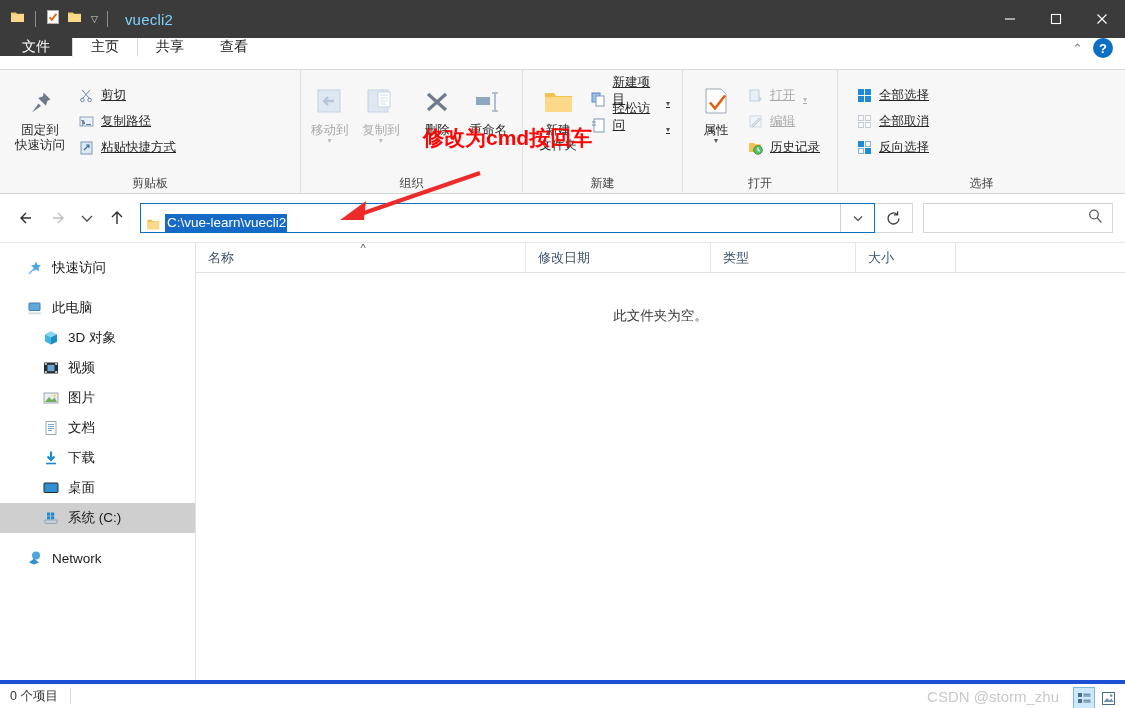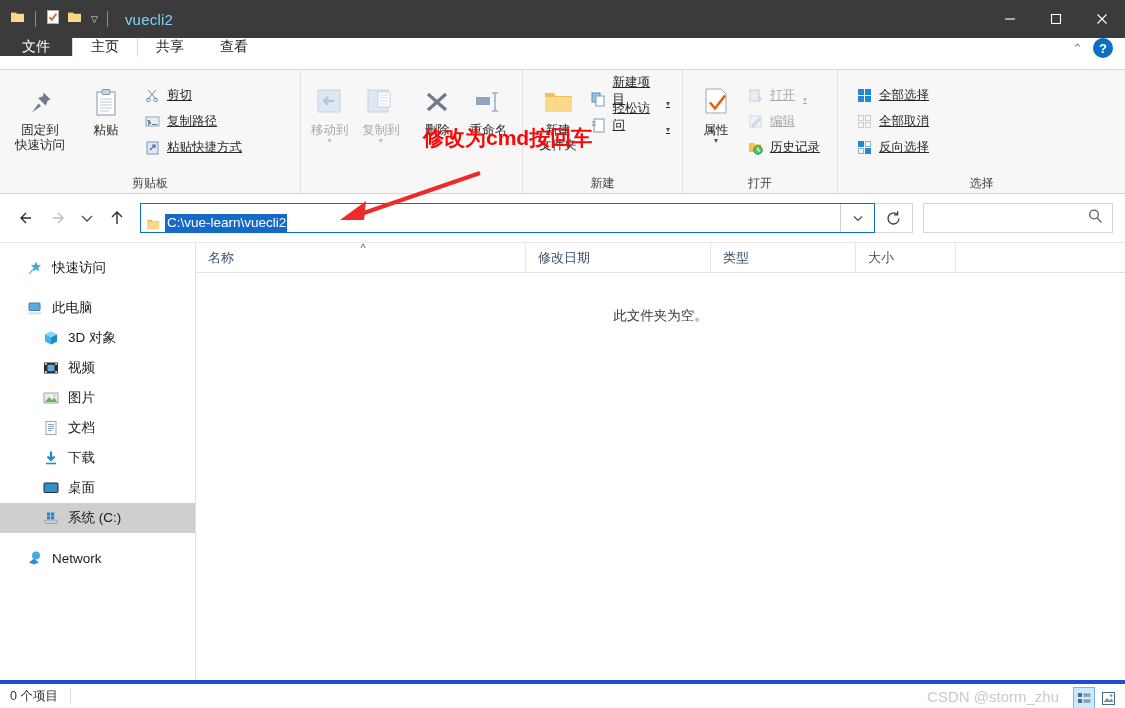--- a/index.html
+++ b/index.html
@@ -181,32 +181,20 @@
                 <g fill="#6f7b8a">
                   <path d="M20.5 6.5l7 7-3 1.2-1.6 5-7.8-7.8 5-1.6z"></path>
                   <path d="M15.5 17.5L9 26.5l9-6.5z"></path>
                 </g>
               </svg>
           </span>
           <span class="lbl">
             <span>固定到</span><br><span>快速访问</span>
           </span>
         </div>
-        <div class="bigbtn">
-          <span class="ico">
-            <svg width="34" height="34" viewBox="0 0 34 34">
-              <rect x="8" y="6" width="18" height="23" fill="#fff" stroke="#7f99b5"></rect>
-              <rect x="13" y="3.5" width="8" height="5" rx="1" fill="#c7d6e6" stroke="#7f99b5"></rect>
-              <g stroke="#b9cade">
-                  <path d="M11 13h12M11 16h12M11 19h12M11 22h12M11 25h9"></path>
-                </g>
-            </svg>
-          </span>
-          <span class="lbl">粘贴</span>
-        </div>
         <div class="smallcol">
           <div class="smallbtn">
             <span class="sico">
               <svg width="15" height="15" viewBox="0 0 15 15">
                   <g stroke="#6f8dad" fill="none">
                     <path d="M3 2l8 9M11 2l-8 9"></path>
                     <circle cx="3.4" cy="12" r="1.8"></circle>
                     <circle cx="10.6" cy="12" r="1.8"></circle>
                   </g>
                 </svg>
@@ -274,20 +262,21 @@
         <div class="bigbtn" style="width:56px;">
           <span class="ico">
             <svg width="34" height="34" viewBox="0 0 34 34">
                 <rect x="5" y="11" width="14" height="8" fill="#8fa6bf"></rect>
                 <path d="M24 7v18M21 7h6M21 25h6" stroke="#9fb2c7" stroke-width="1.6" fill="none"></path>
               </svg>
           </span>
           <span class="lbl">重命名</span>
         </div>
       </div>
+      <div class="rgroup-label">组织</div>
     </div>
 
     <div class="rgroup" style="width:160px;">
       <div class="rgroup-body">
         <div class="bigbtn" style="width:58px;">
           <span class="ico">
             <svg width="34" height="34" viewBox="0 0 34 34">
                 <path d="M4 7h9l2 3h16v16H4z" fill="#f3c14f"></path>
                 <path d="M4 11h27v15H4z" fill="#fbd88a"></path>
               </svg>

